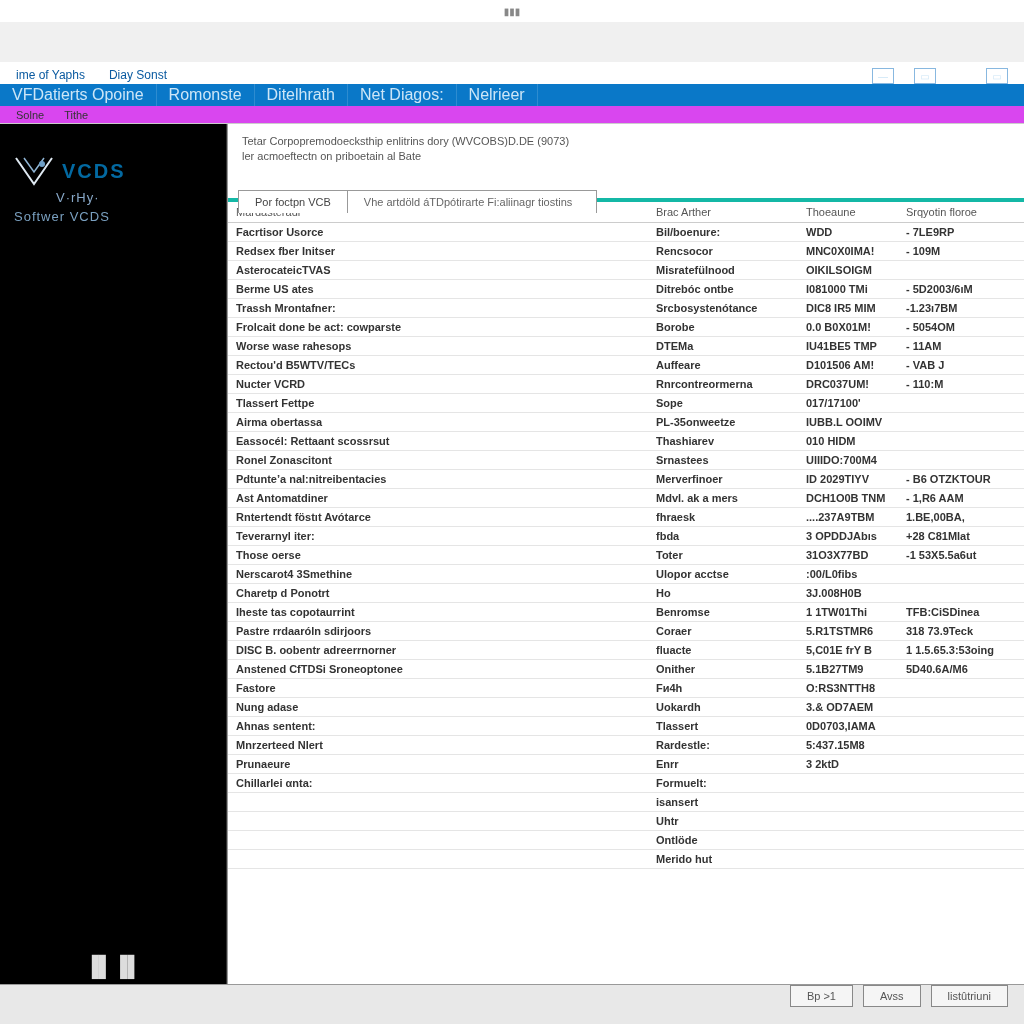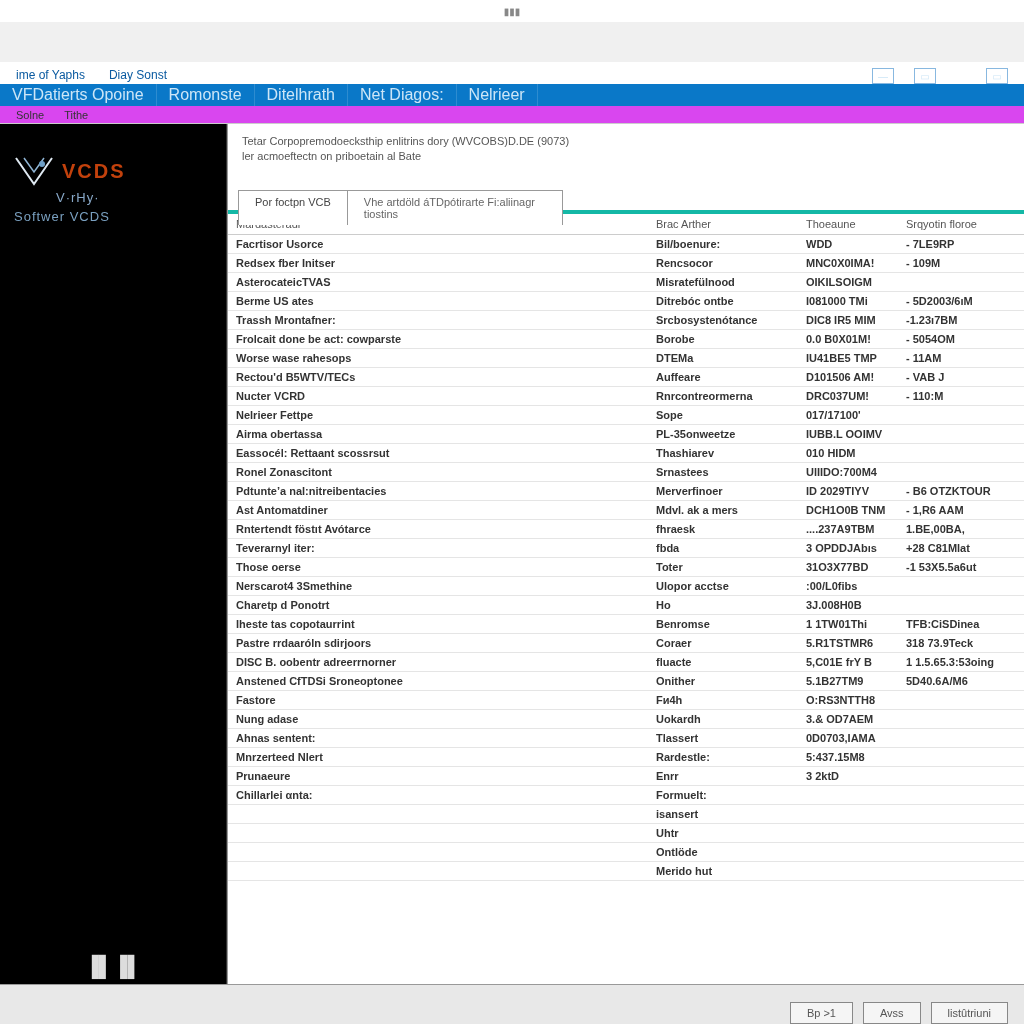--- a/index.html
+++ b/index.html
@@ -14,21 +14,21 @@
 .titlebar-buttons { margin-left: auto; display: flex; gap: 20px; padding-right: 12px; }
 .tb-btn { width: 22px; height: 16px; border: 1px solid #88b8e0; display: flex; align-items: center; justify-content: center; color: #cde6f7; font-size: 10px; }
 .subbar { height: 18px; background: #d946ef; display: flex; align-items: center; padding: 0 6px; border-bottom: 1px solid #ccc; }
 .subbar .sb { padding: 0 10px; font-size: 11px; color: #333; }
 
 .body { flex: 1; display: flex; min-height: 0; }
 .sidebar { width: 227px; background: #000; color: #b0cde6; display: flex; flex-direction: column; align-items: flex-start; padding: 30px 8px 0 8px; border-right: 1px solid #333; }
 .logo-row { display: flex; align-items: center; gap: 8px; margin-left: 6px; }
 .logo-glyph { width: 40px; height: 34px; position: relative; }
 .logo-glyph svg { width: 100%; height: 100%; }
-.logo-text { font-size: 20px; letter-spacing: 2px; color: #c2410c; font-weight: 600; }
+.logo-text { font-size: 20px; letter-spacing: 2px; color: #0369a1; font-weight: 600; }
 .logo-sub { font-size: 13px; color: #88a8c8; margin: 2px 0 0 48px; letter-spacing: 1px; }
 .logo-soft { font-size: 13px; color: #7aa0c0; margin: 4px 0 4px 6px; letter-spacing: 1px; }
 .side-icons { margin-top: auto; margin-bottom: 6px; align-self: center; display: flex; gap: 4px; color: #ddd; font-size: 20px; }
 
 .content { flex: 1; background: #fff; display: flex; flex-direction: column; border-left: 1px solid #999; }
 .desc { padding: 10px 14px 4px 14px; font-size: 11px; color: #555; line-height: 1.4; }
 .tabs { display: flex; padding: 6px 10px 0 10px; gap: 0; }
 .tab { border: 1px solid #999; border-bottom: none; padding: 5px 16px; font-size: 11px; background: #fff; color: #444; position: relative; top: 15px; }
 .tab.active { background: #fff; }
 .tab.inactive { color: #666; margin-left: -1px; }
@@ -37,21 +37,21 @@
 .col2 { width: 150px; padding: 4px 8px; }
 .col3 { width: 100px; padding: 4px 8px; }
 .col4 { flex: 1; padding: 4px 8px; }
 .rows { flex: 1; overflow: hidden; }
 .row { display: flex; border-bottom: 1px solid #e5e5e5; font-size: 11px; color: #333; font-weight: bold; }
 .row .c1 { width: 420px; padding: 3px 8px; overflow: hidden; white-space: nowrap; }
 .row .c2 { width: 150px; padding: 3px 8px; overflow: hidden; white-space: nowrap; }
 .row .c3 { width: 100px; padding: 3px 8px; text-align: left; overflow: hidden; white-space: nowrap; }
 .row .c4 { flex: 1; padding: 3px 8px; overflow: hidden; white-space: nowrap; }
 
-.footer { height: 40px; background: #e8e8e8; border-top: 1px solid #999; display: flex; align-items: flex-end; justify-content: flex-end; gap: 10px; padding: 0 16px; }
+.footer { height: 40px; background: #e8e8e8; border-top: 1px solid #999; display: flex; align-items: flex-start; justify-content: flex-end; gap: 10px; padding: 0 16px; }
 .fbtn { border: 1px solid #888; background: #f5f5f5; padding: 4px 16px; font-size: 11px; color: #555; min-width: 56px; text-align: center; }
 </style>
 </head>
 <body>
 
 <div class="window">
 
   <div class="titlebar-top">
     <span>▮▮▮</span>
   </div>
@@ -98,21 +98,21 @@
       </div>
     </div>
 
     <div class="content">
       <div class="desc">
         <div>Tetar Corpopremodoecksthip enlitrins dory (WVCOBS)D.DE (9073)</div>
         <div>ler acmoeftectn on priboetain al Bate</div>
       </div>
       <div class="tabs">
         <div class="tab active">Por foctpn VCB</div>
-        <div class="tab inactive" style="width:216px">Vhe artdöld áTDpótirarte Fi:aliinagr tiostins</div>
+        <div class="tab inactive" style="width:250px">Vhe artdöld áTDpótirarte Fi:aliinagr tiostins</div>
       </div>
       <div class="hdr-row">
         <div class="col1">Mardasteradl</div>
         <div class="col2">Brac Arther</div>
         <div class="col3">Thoeaune</div>
         <div class="col4">Srqyotin floroe</div>
       </div>
       <div class="rows" id="rows">
           <div class="row">
             <div class="c1">Facrtisor Usorce</div>
@@ -162,21 +162,21 @@
             <div class="c3">D101506 AM!</div>
             <div class="c4">- VAB J</div>
           </div>
           <div class="row">
             <div class="c1">Nucter VCRD</div>
             <div class="c2">Rnrcontreormerna</div>
             <div class="c3">DRC037UM!</div>
             <div class="c4">- 110:M</div>
           </div>
           <div class="row">
-            <div class="c1">Nelrieer Fettpe</div>
+            <div class="c1">Tlassert Fettpe</div>
             <div class="c2">Sope</div>
             <div class="c3">017/17100'</div>
             <div class="c4"></div>
           </div>
           <div class="row">
             <div class="c1">Airma obertassa</div>
             <div class="c2">PL-35onweetze</div>
             <div class="c3">IUBB.L OOIMV</div>
             <div class="c4"></div>
           </div>

